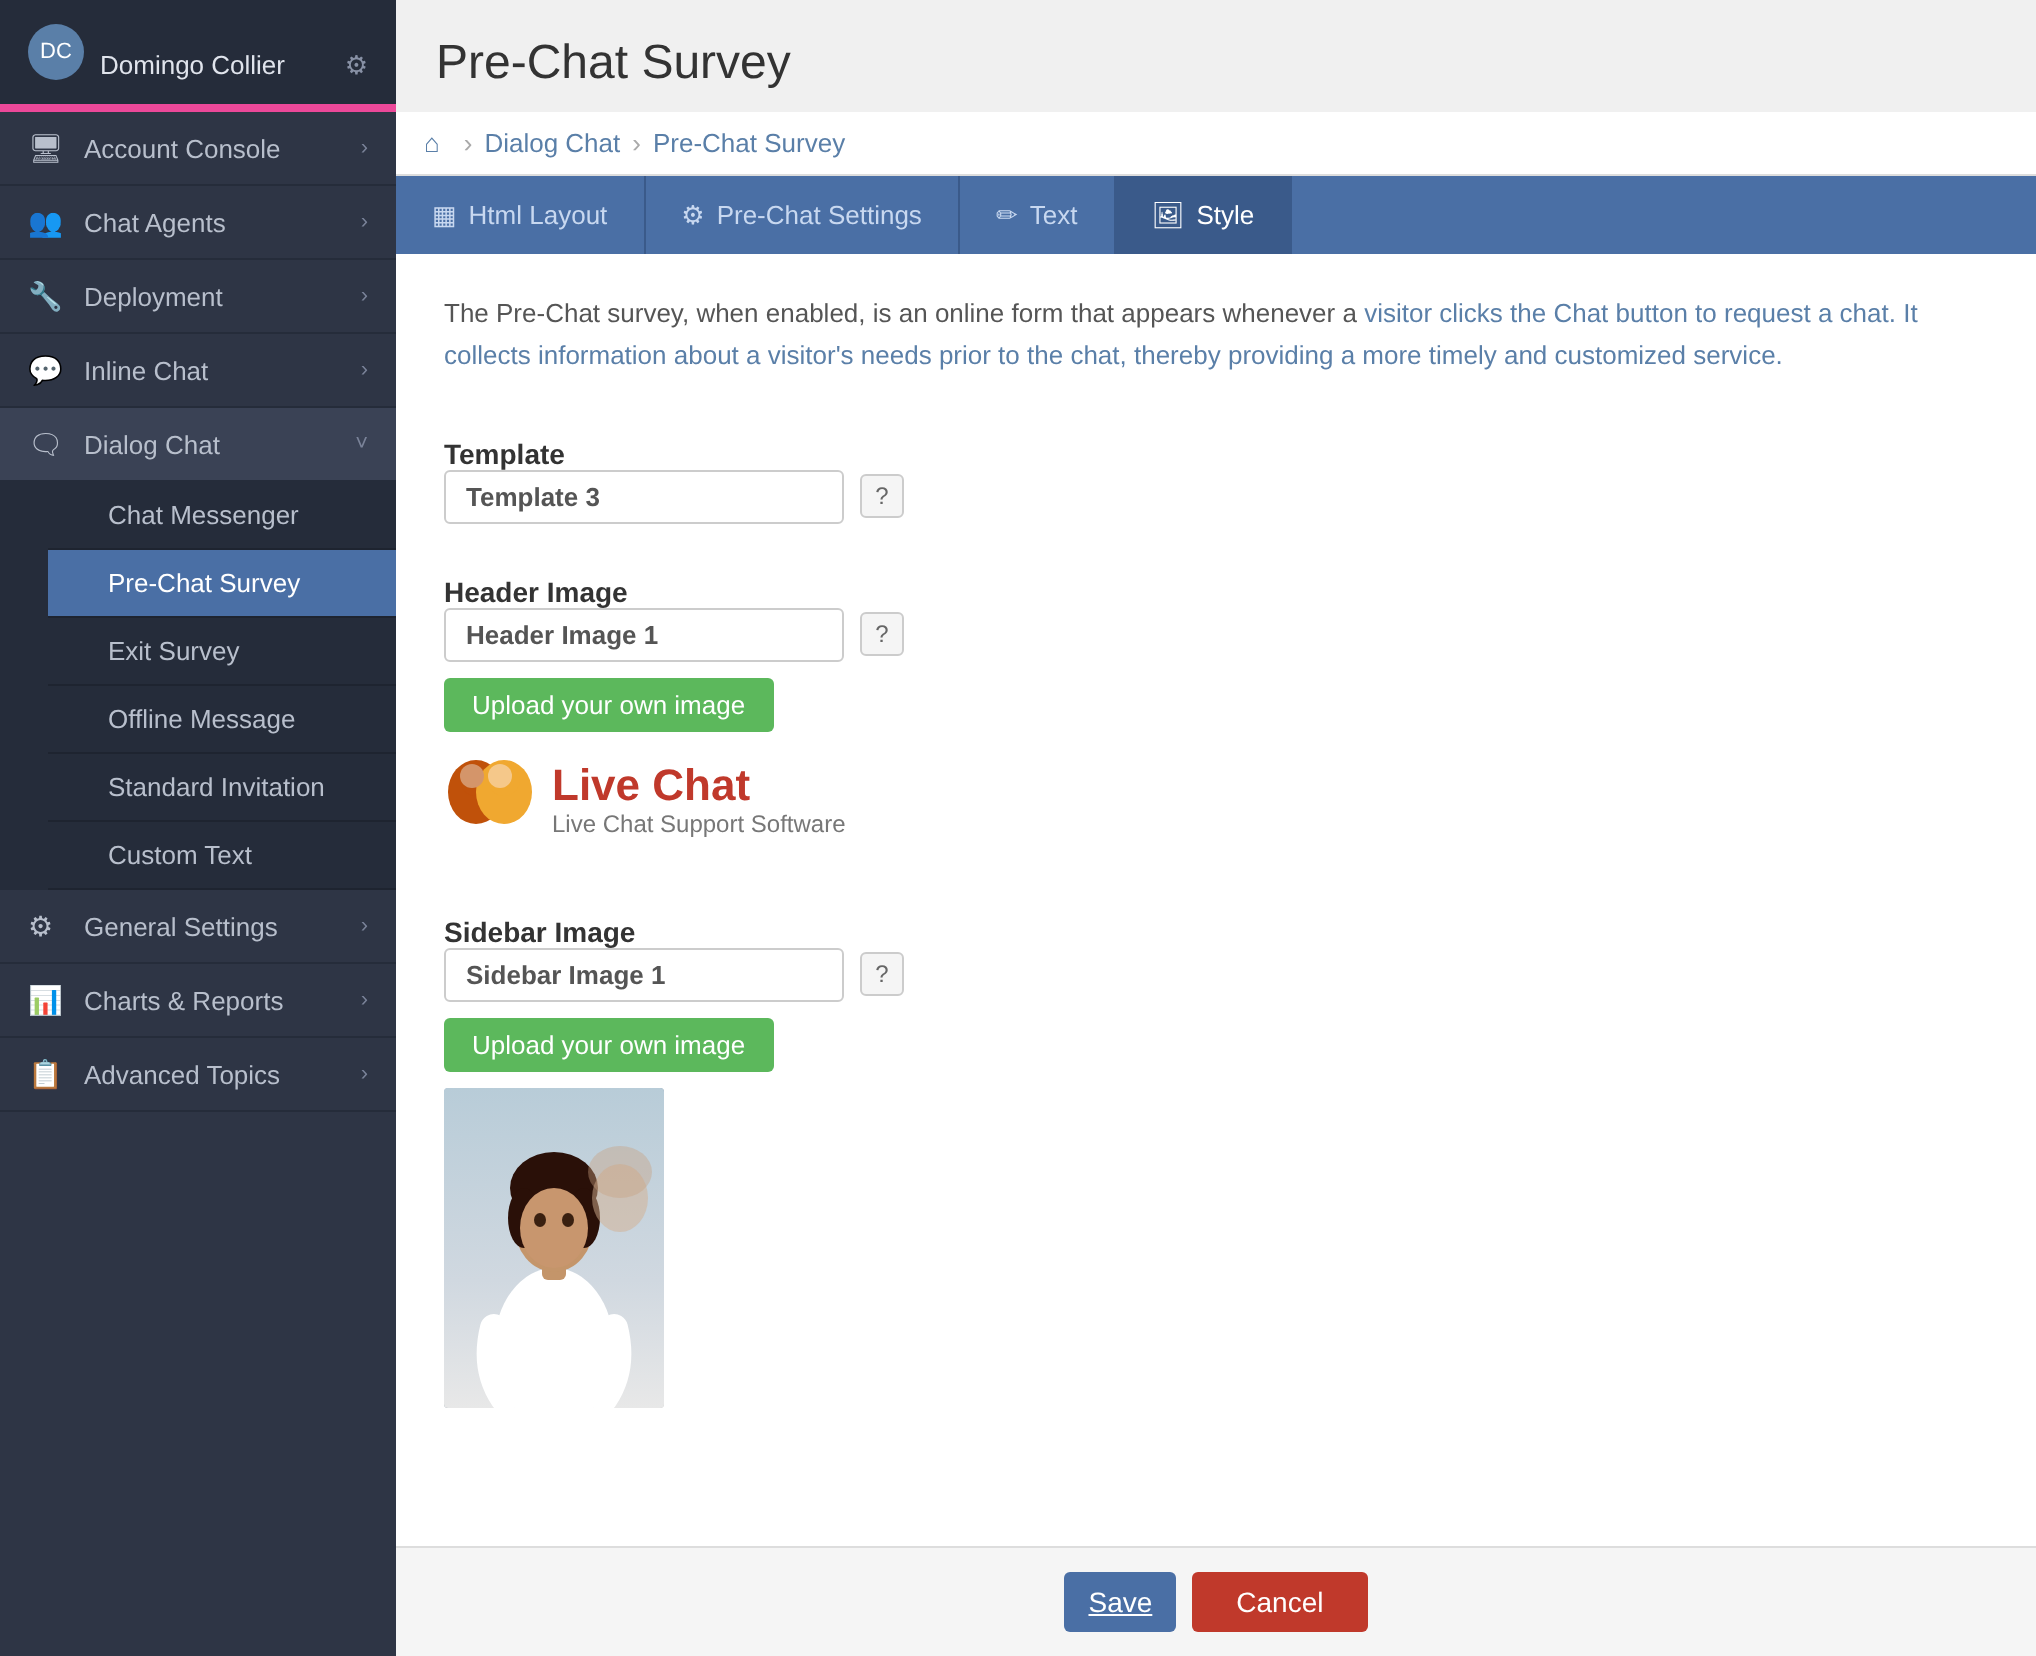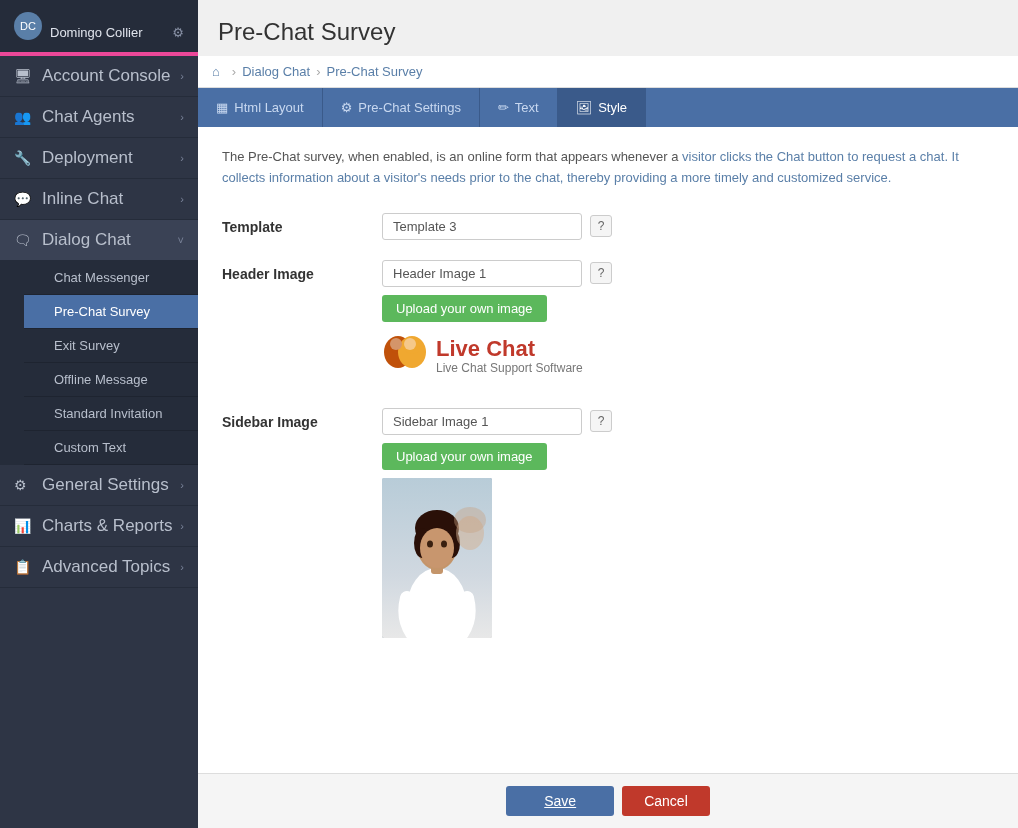--- a/index.html
+++ b/index.html
@@ -41,21 +41,21 @@
     .sidebar-item {
       display: flex;
       align-items: center;
       padding: 10px 14px;
       cursor: pointer;
       border-bottom: 1px solid #252c3a;
       color: #b8bfcc;
     }
     .sidebar-item.active { background: #3a4255; }
     .sidebar-item .item-icon { width: 20px; margin-right: 8px; font-size: 14px; }
-    .sidebar-item .item-label { flex: 1; font-size: 17px; }
+    .sidebar-item .item-label { flex: 1; font-size: 13px; }
     .sidebar-item .arrow { font-size: 11px; color: #7a8399; }
 
     .sidebar-submenu { background: #252c3a; padding-left: 24px; }
     .sidebar-subitem {
       display: flex;
       align-items: center;
       padding: 9px 14px 9px 30px;
       cursor: pointer;
       color: #b8bfcc;
       font-size: 13px;
@@ -127,20 +127,21 @@
       line-height: 1.6;
       margin-bottom: 24px;
     }
     .description .highlight { color: #5a7fa8; }
 
     
     .form-row {
       display: flex;
       align-items: flex-start;
       margin-bottom: 20px;
+      flex-direction: column;
     }
     .form-label {
       width: 160px;
       min-width: 160px;
       font-weight: bold;
       font-size: 14px;
       color: #333;
       padding-top: 6px;
     }
     .form-control-area {
@@ -154,20 +155,21 @@
       gap: 8px;
     }
     .form-input {
       width: 200px;
       padding: 5px 10px;
       border: 1px solid #ccc;
       border-radius: 3px;
       font-size: 13px;
       color: #555;
       background: white;
+      font-weight: bold;
     }
     .help-btn {
       width: 22px; height: 22px;
       border: 1px solid #ccc;
       border-radius: 3px;
       background: #f5f5f5;
       display: flex; align-items: center; justify-content: center;
       font-size: 12px;
       color: #666;
       cursor: pointer;
@@ -223,21 +225,21 @@
       border-top: 1px solid #ddd;
       padding: 12px 24px;
       display: flex;
       gap: 8px;
       justify-content: center;
     }
     .btn-save {
       background: #4a6fa5;
       color: white;
       border: none;
-      padding: 7px 38px;
+      padding: 7px 12px;
       border-radius: 3px;
       font-size: 14px;
       cursor: pointer;
       text-decoration: underline;
     }
     .btn-cancel {
       background: #c0392b;
       color: white;
       border: none;
       padding: 7px 22px;

